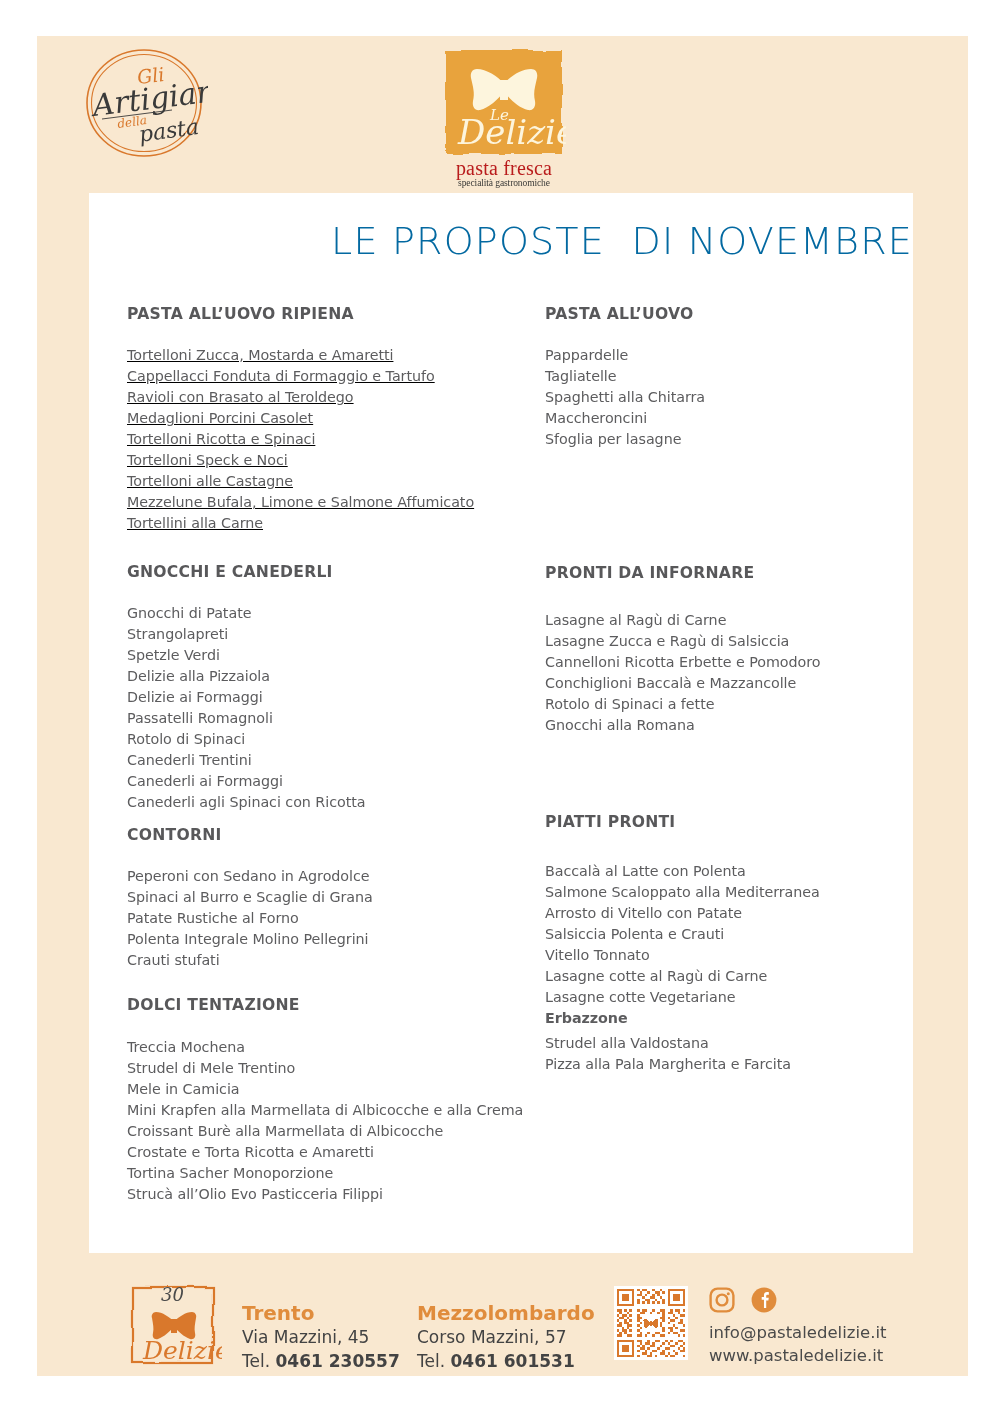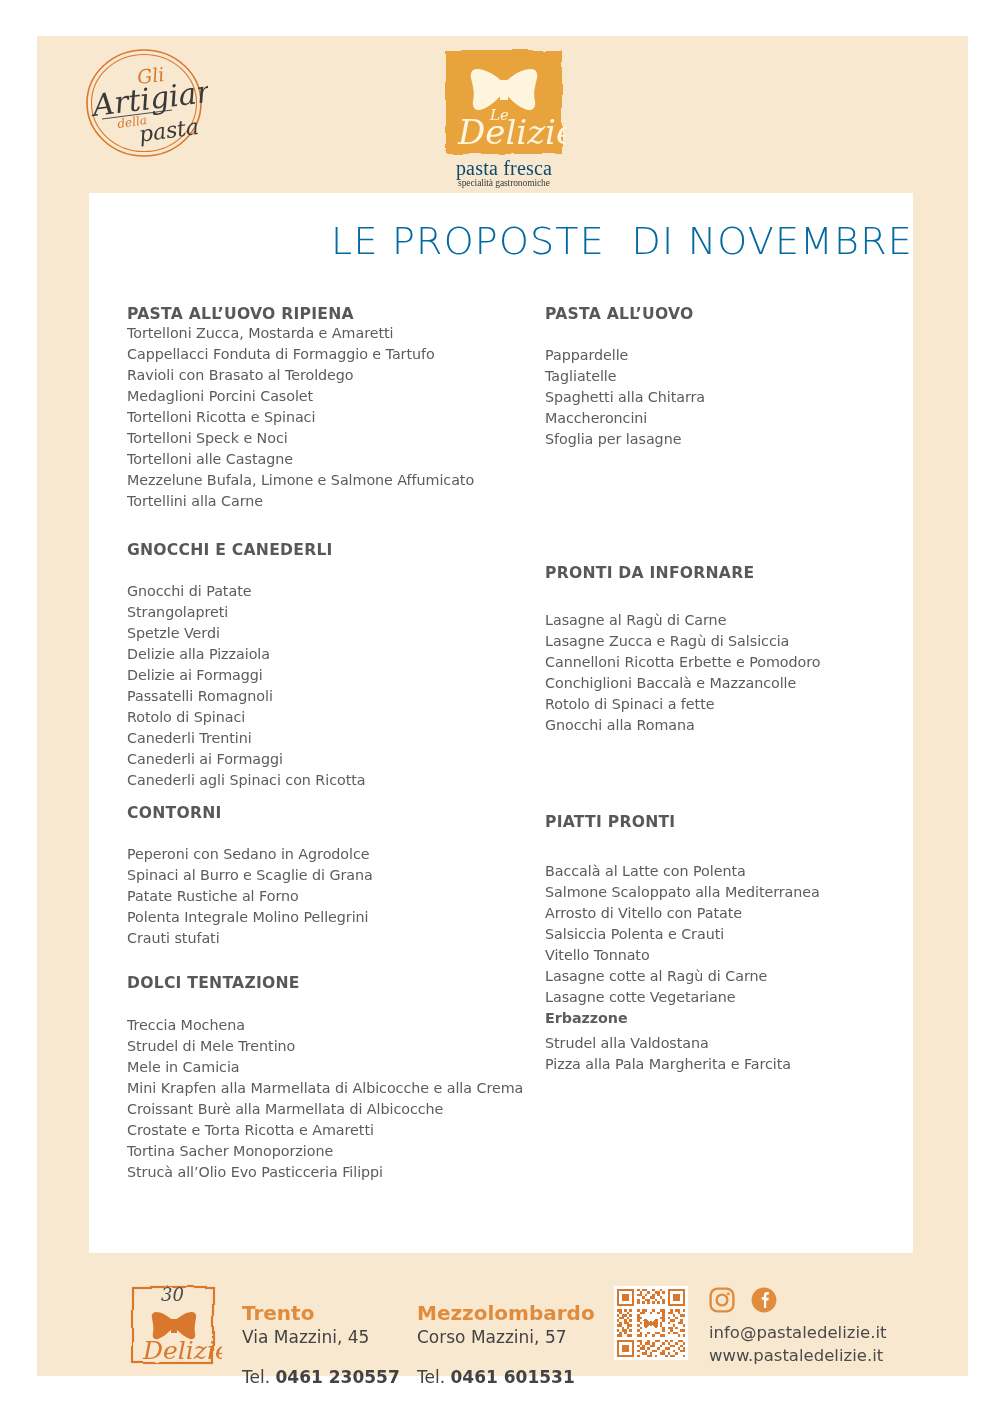--- a/index.html
+++ b/index.html
@@ -64,21 +64,21 @@
     margin: 0 auto;
   }
   .delizie-stamp svg { display:block; width:100%; height:100%; }
   .delizie-tag {
     text-align: center;
     margin-top: 1px;
   }
   .delizie-tag .pf {
     font-family: "Liberation Serif", serif;
     font-size: 20px;
-    color: #0c4a6e;
+    color: #b91c1c;
     letter-spacing: 0.2px;
     line-height: 1;
     display: block;
   }
   .delizie-tag .sg {
     font-family: "Liberation Serif", serif;
     font-size: 9.5px;
     color: #3a3a38;
     letter-spacing: -0.1px;
     line-height: 1;
@@ -176,21 +176,20 @@
   }
   .shop .addr {
     font-size: 17px;
     display: block;
     line-height: 24px;
   }
   .shop .tel {
     font-size: 17px;
     display: block;
     line-height: 24px;
-    margin-top: 16px;
   }
   .shop .tel b { font-weight: bold; }
 
   .qr {
     position: absolute;
     left: 577px;
     top: 18px;
     width: 74px;
     height: 74px;
   }
@@ -277,21 +276,21 @@
       <span class="sg">specialità gastronomiche</span>
     </div>
   </div>
 
   <div class="menu-title">LE PROPOSTE  DI NOVEMBRE</div>
 
   <div class="col-left">
 
     <div class="section">
       <div class="sec-head">PASTA ALL’UOVO RIPIENA</div>
-      <ul class="sec-list" style="">
+      <ul class="sec-list" style="margin-top:22px;text-decoration:underline;">
         <li>Tortelloni Zucca, Mostarda e Amaretti</li>
         <li>Cappellacci Fonduta di Formaggio  e Tartufo</li>
         <li>Ravioli con Brasato al Teroldego</li>
         <li>Medaglioni Porcini Casolet</li>
         <li>Tortelloni Ricotta e Spinaci</li>
         <li>Tortelloni Speck e Noci</li>
         <li>Tortelloni alle Castagne</li>
         <li>Mezzelune Bufala, Limone e Salmone Affumicato</li>
         <li>Tortellini alla Carne</li>
       </ul>

